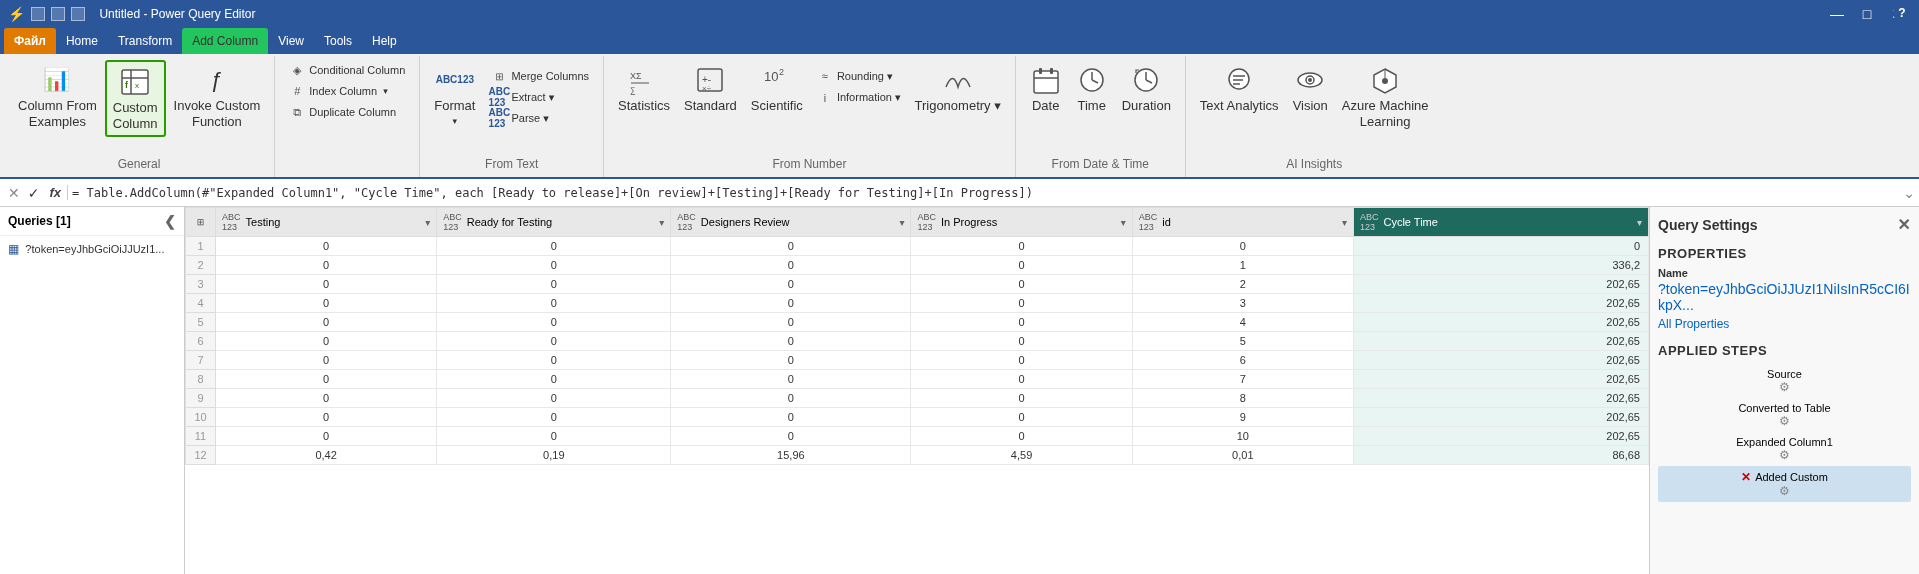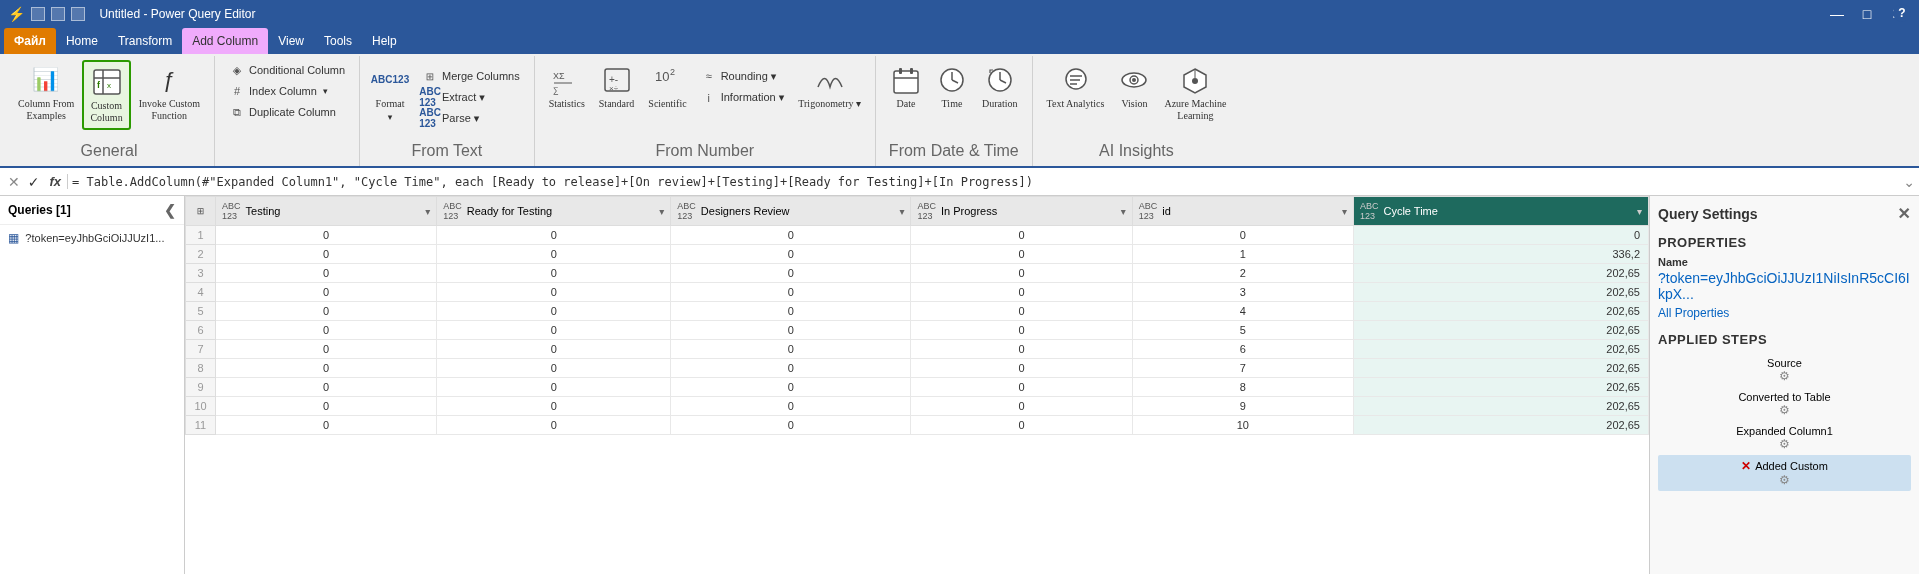--- a/index.html
+++ b/index.html
@@ -35,21 +35,21 @@
     }
     .menu-item {
       color: white;
       padding: 2px 10px;
       font-size: 12px;
       cursor: pointer;
       height: 26px;
       display: flex; align-items: center;
       border-radius: 3px 3px 0 0;
     }
-    .menu-item.active { background: #f0abfc; color: #333; }
+    .menu-item.active { background: #22c55e; color: #333; }
     .menu-item.file-btn { background: #e07b00; color: white; font-weight: bold; }
 
     
     .ribbon {
       background: #f0f0f0;
       border-bottom: 2px solid #2b579a;
       display: flex;
       align-items: stretch;
       min-height: 100px;
       padding: 2px 4px 0 4px;
@@ -57,24 +57,24 @@
     .ribbon-group {
       display: flex;
       flex-direction: column;
       align-items: center;
       padding: 4px 8px;
       border-right: 1px solid #d0d0d0;
       position: relative;
     }
     .ribbon-group:last-child { border-right: none; }
     .ribbon-group-label {
-      font-size: 16px;
+      font-size: 12px;
       color: #666;
       margin-top: auto;
-      padding-top: 12px;
+      padding-top: 20px;
       padding-bottom: 2px;
     }
     .ribbon-items {
       display: flex;
       align-items: flex-start;
       gap: 2px;
       flex: 1;
     }
     .ribbon-btn {
       display: flex;
@@ -89,21 +89,21 @@
       text-align: center;
       color: #333;
       gap: 2px;
     }
     .ribbon-btn.highlighted { border: 2px solid #2b9a00; background: #e8f5e0; }
     .ribbon-btn .btn-icon {
       width: 32px; height: 32px;
       display: flex; align-items: center; justify-content: center;
       font-size: 18px;
     }
-    .ribbon-btn .btn-label { font-size: 10px; line-height: 1.2; font-family: Liberation Serif, serif; }
+    .ribbon-btn .btn-label { font-size: 13px; line-height: 1.2; }
 
     .ribbon-small-group {
       display: flex;
       flex-direction: column;
       gap: 1px;
     }
     .ribbon-small-btn {
       display: flex;
       align-items: center;
       gap: 4px;
@@ -721,20 +721,29 @@
   </tr>
           <tr>
     <td class="row-num">11</td>
     <td>0</td>
     <td>0</td>
     <td>0</td>
     <td>0</td>
     <td>10</td>
     <td style="background:#e8f5f2; text-align:right;">202,65</td>
   </tr>
+          <tr>
+    <td class="row-num">12</td>
+    <td>0,42</td>
+    <td>0,19</td>
+    <td>15,96</td>
+    <td>4,59</td>
+    <td>0,01</td>
+    <td style="background:#e8f5f2; text-align:right;">86,68</td>
+  </tr>
         </tbody>
     </table>
   </div>
 
   <div class="settings-panel">
     <div class="settings-title">
       <span>Query Settings</span>
       <span class="settings-close">✕</span>
     </div>
 

